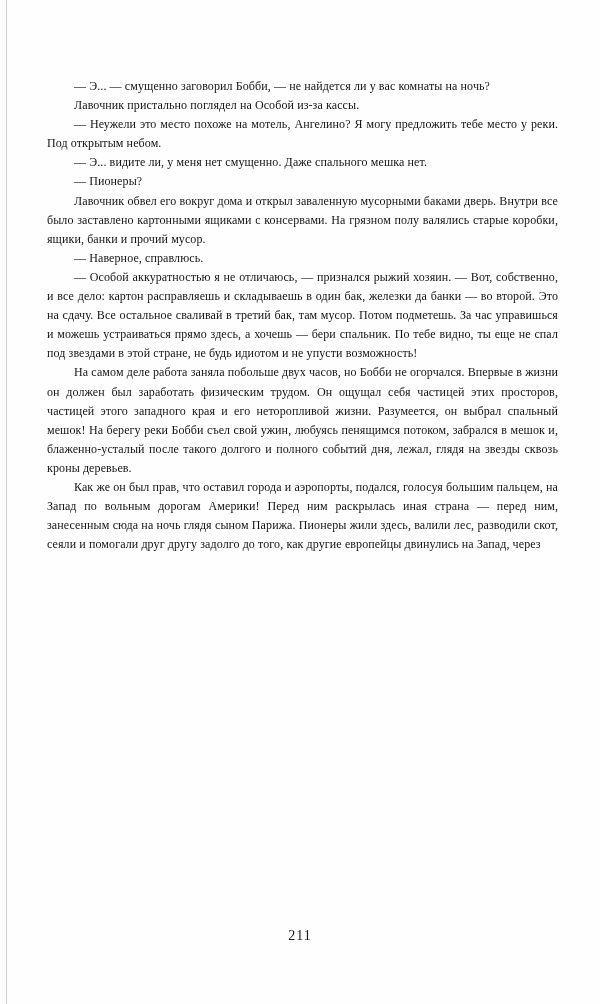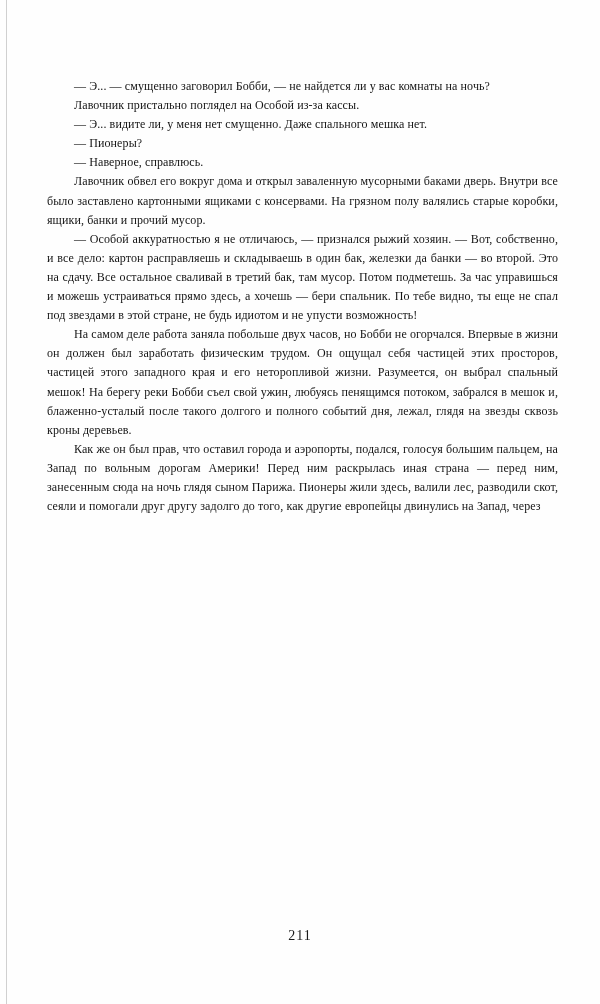--- a/index.html
+++ b/index.html
@@ -58,23 +58,24 @@
 </style>
 </head>
 <body>
 
 <div class="page">
   <div class="scan-edge"></div>
 
   <div class="text-block">
     <p>— Э... — смущенно заговорил Бобби, — не найдется ли у вас комнаты на ночь?</p>
     <p>Лавочник пристально поглядел на Особой из-за кассы.</p>
+    <p>— Неужели это место похоже на мотель, Ангелино? Я могу предложить тебе место у реки. Под открытым небом.</p>
     <p>— Э... видите ли, у меня нет смущенно. Даже спального мешка нет.</p>
     <p>— Пионеры?</p>
+    <p>Лавочник обвел его вокруг дома и открыл заваленную мусорными баками дверь. Внутри все было заставлено картонными ящиками с консервами. На грязном полу валялись старые коробки, ящики, банки и прочий мусор.</p>
     <p>— Наверное, справлюсь.</p>
-    <p>Лавочник обвел его вокруг дома и открыл заваленную мусорными баками дверь. Внутри все было заставлено картонными ящиками с консервами. На грязном полу валялись старые коробки, ящики, банки и прочий мусор.</p>
     <p>— Особой аккуратностью я не отличаюсь, — признался рыжий хозяин. — Вот, собственно, и все дело: картон расправляешь и складываешь в один бак, железки да банки — во второй. Это на сдачу. Все остальное сваливай в третий бак, там мусор. Потом подметешь. За час управишься и можешь устраиваться прямо здесь, а хочешь — бери спальник. По тебе видно, ты еще не спал под звездами в этой стране, не будь идиотом и не упусти возможность!</p>
     <p>На самом деле работа заняла побольше двух часов, но Бобби не огорчался. Впервые в жизни он должен был заработать физическим трудом. Он ощущал себя частицей этих просторов, частицей этого западного края и его неторопливой жизни. Разумеется, он выбрал спальный мешок! На берегу реки Бобби съел свой ужин, любуясь пенящимся потоком, забрался в мешок и, блаженно-усталый после такого долгого и полного событий дня, лежал, глядя на звезды сквозь кроны деревьев.</p>
     <p>Как же он был прав, что оставил города и аэропорты, подался, голосуя большим пальцем, на Запад по вольным дорогам Америки! Перед ним раскрылась иная страна — перед ним, занесенным сюда на ночь глядя сыном Парижа. Пионеры жили здесь, валили лес, разводили скот, сеяли и помогали друг другу задолго до того, как другие европейцы двинулись на Запад, через</p>
   </div>
 
   <div class="page-number">211</div>
 </div>
 
 </body></html>

